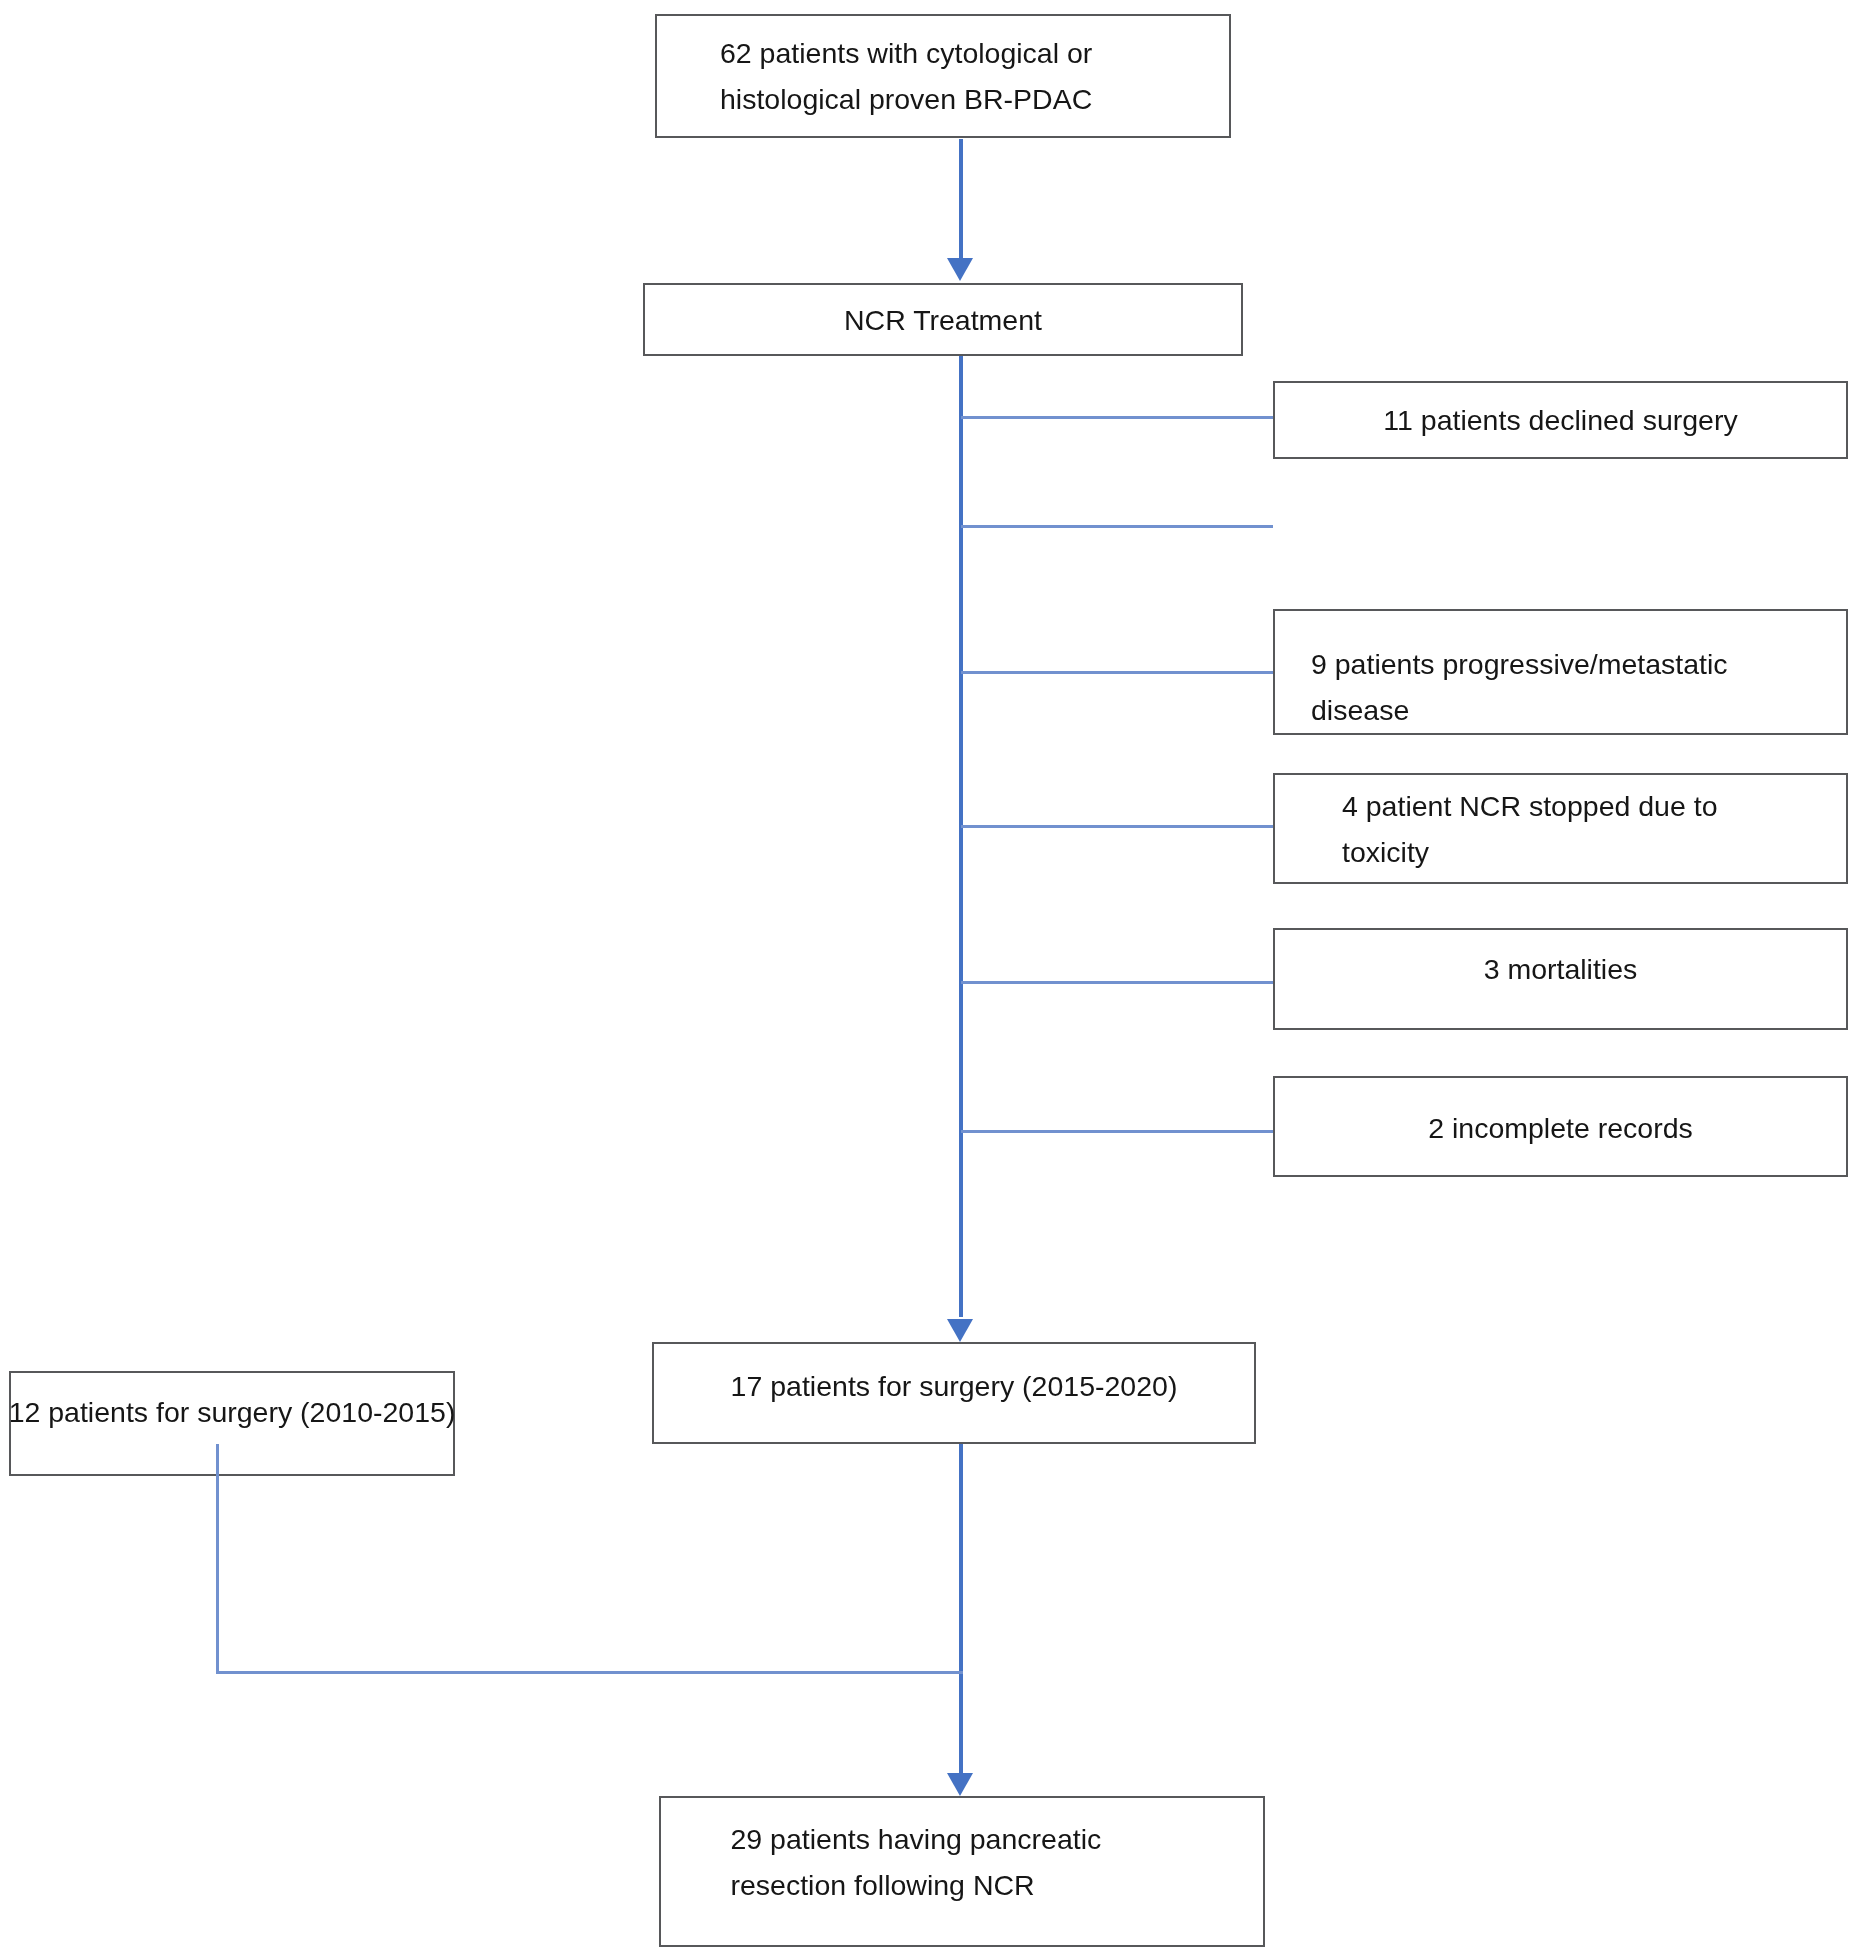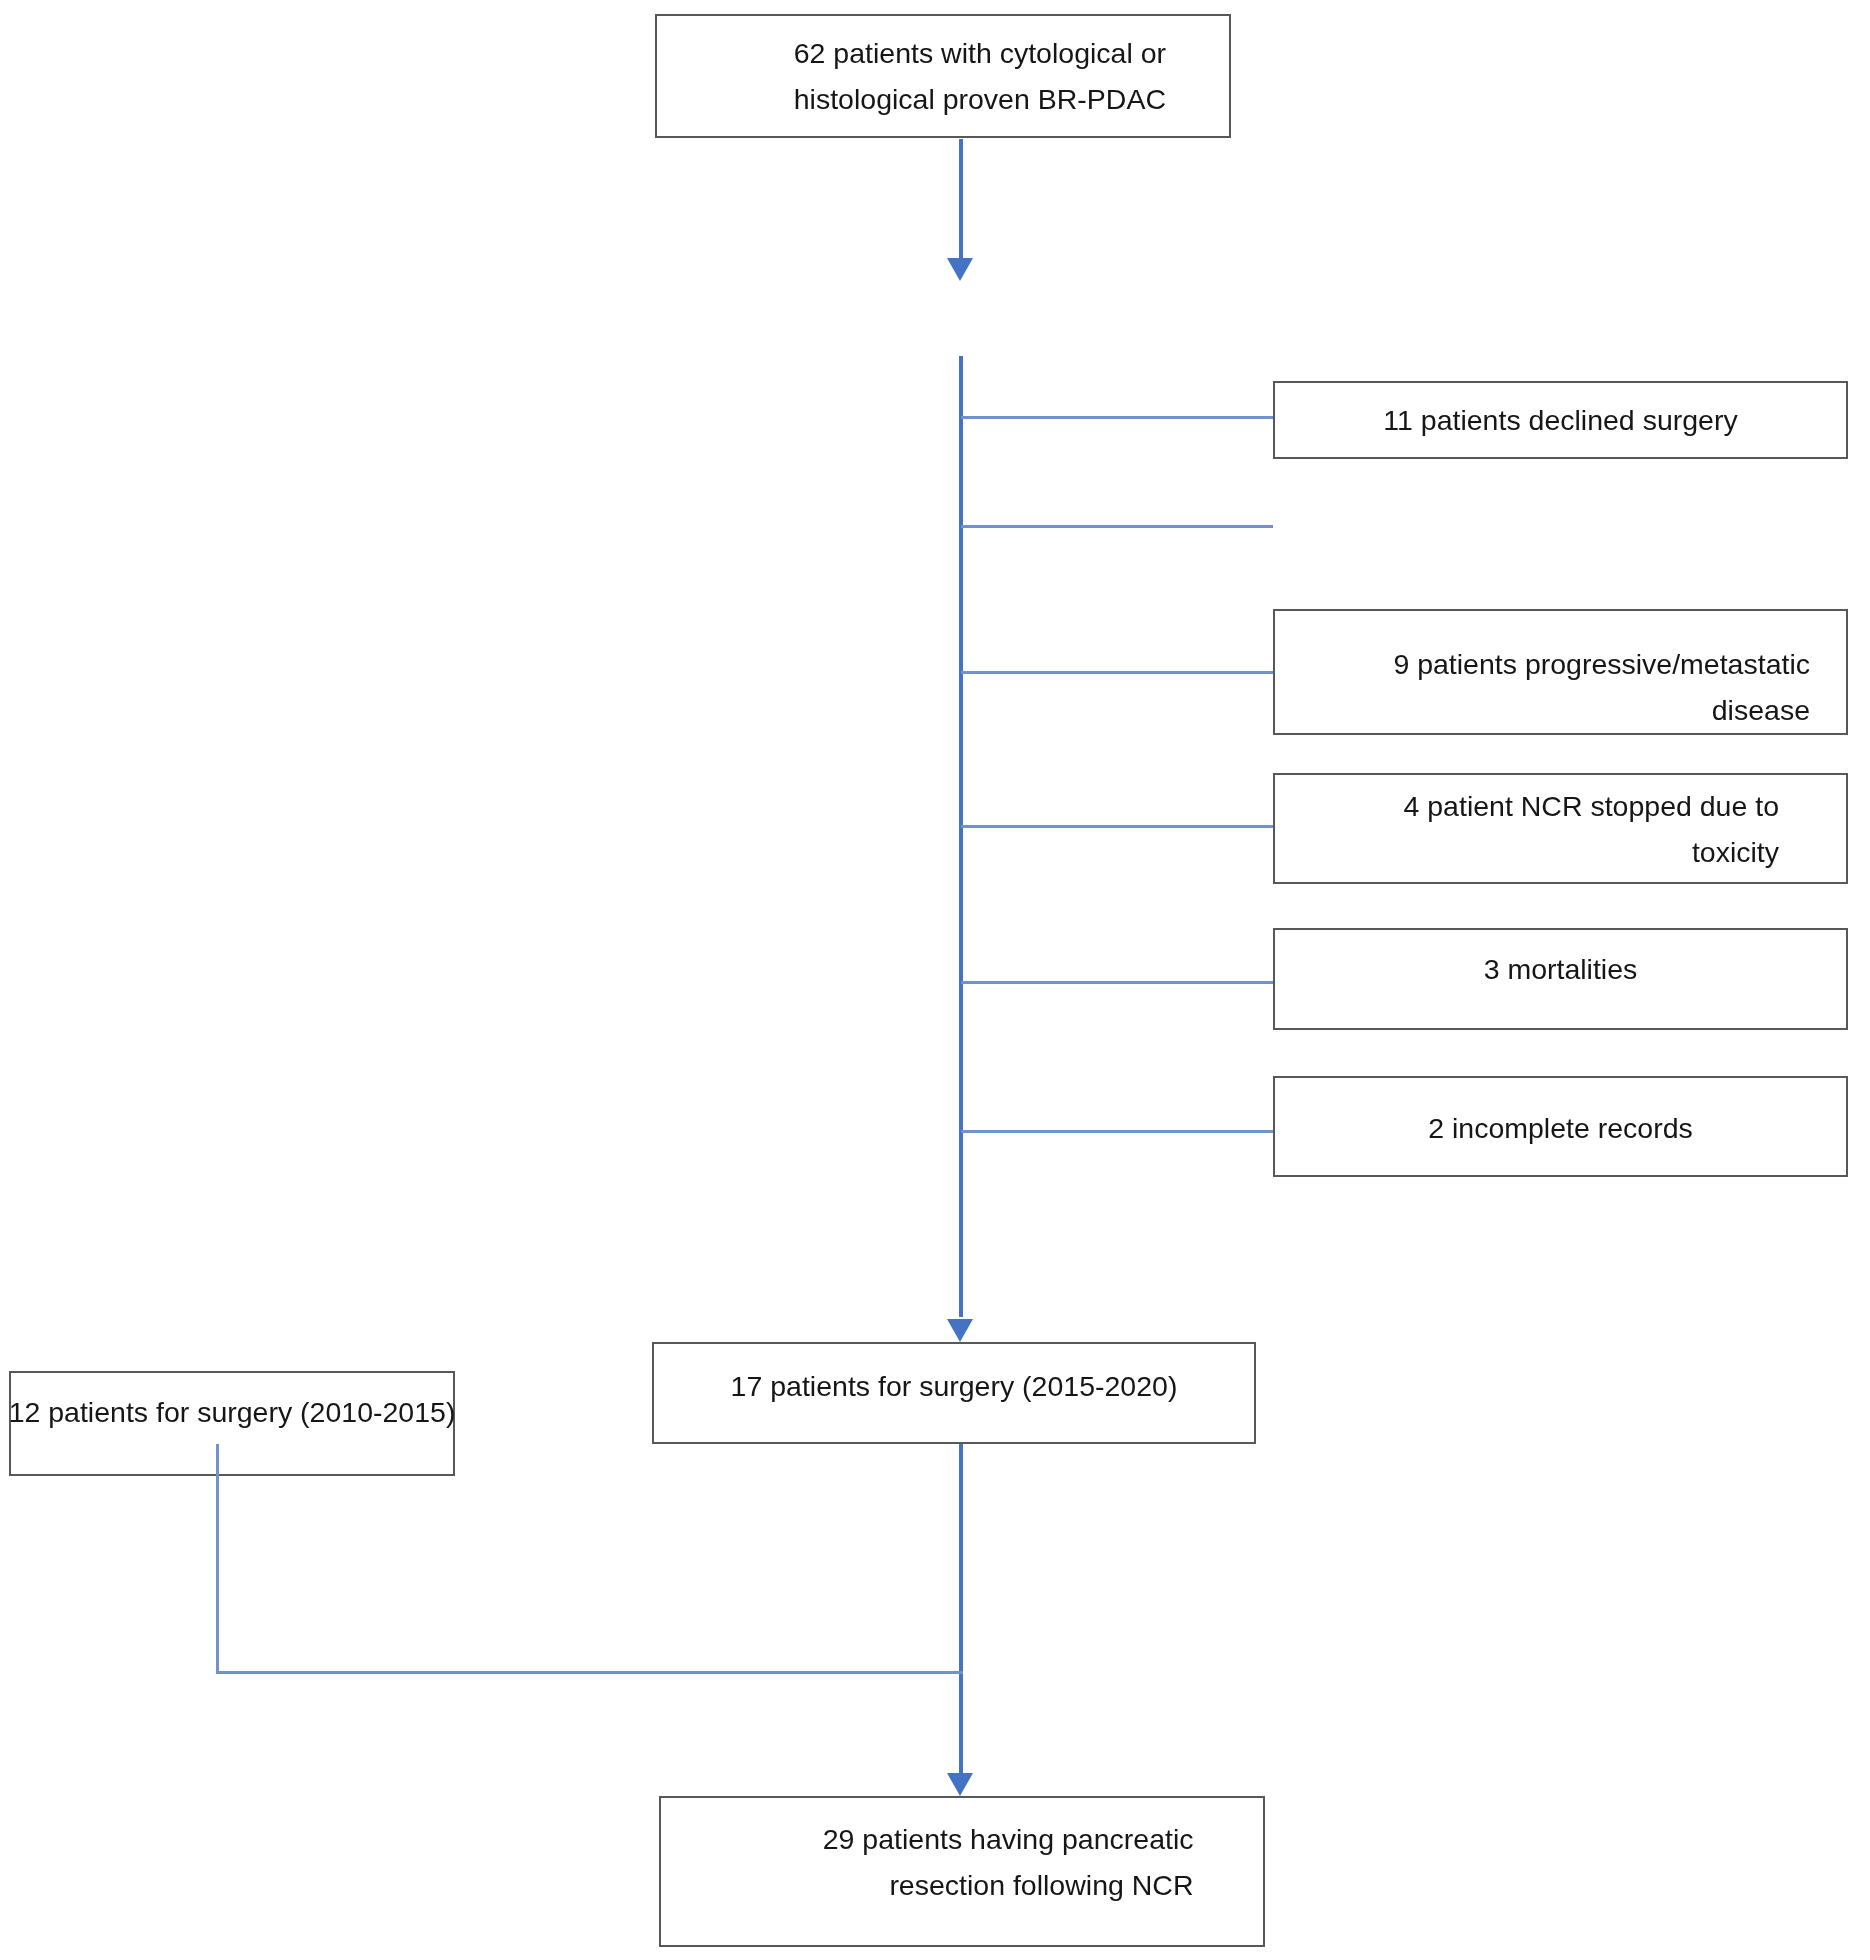--- a/index.html
+++ b/index.html
@@ -20,21 +20,21 @@
     overflow: hidden;
   }
   .node {
     position: absolute;
     box-sizing: border-box;
     background: var(--c-bg);
     border: 2.7px solid var(--c-border);
     display: flex;
     align-items: center;
     justify-content: center;
-    text-align: right;
+    text-align: left;
     font-size: 28.5px;
     line-height: 46px;
     color: var(--c-ink);
   }
   .node span { display: block; }
   .nowrap span { white-space: nowrap; }
   .top-bias { align-items: flex-start; }
   .vline { position: absolute; width: 3.6px; background: var(--c-line); }
   .vline-light { position: absolute; width: 2.7px; background: var(--c-stub); }
   .hline { position: absolute; height: 2.7px; background: var(--c-stub); }
@@ -80,20 +80,23 @@
 </style>
 </head>
 <body>
 
 <div class="canvas">
 
   <div class="node n-enrolled">
     <span>62 patients with cytological or histological proven BR-PDAC</span>
   </div>
 
+  <div class="node n-treatment nowrap">
+    <span>NCR Treatment</span>
+  </div>
 
   <div class="node n-declined nowrap">
     <span>11 patients declined surgery</span>
   </div>
 
 
   <div class="node n-progressive">
     <span>9 patients progressive/metastatic disease</span>
   </div>
 

